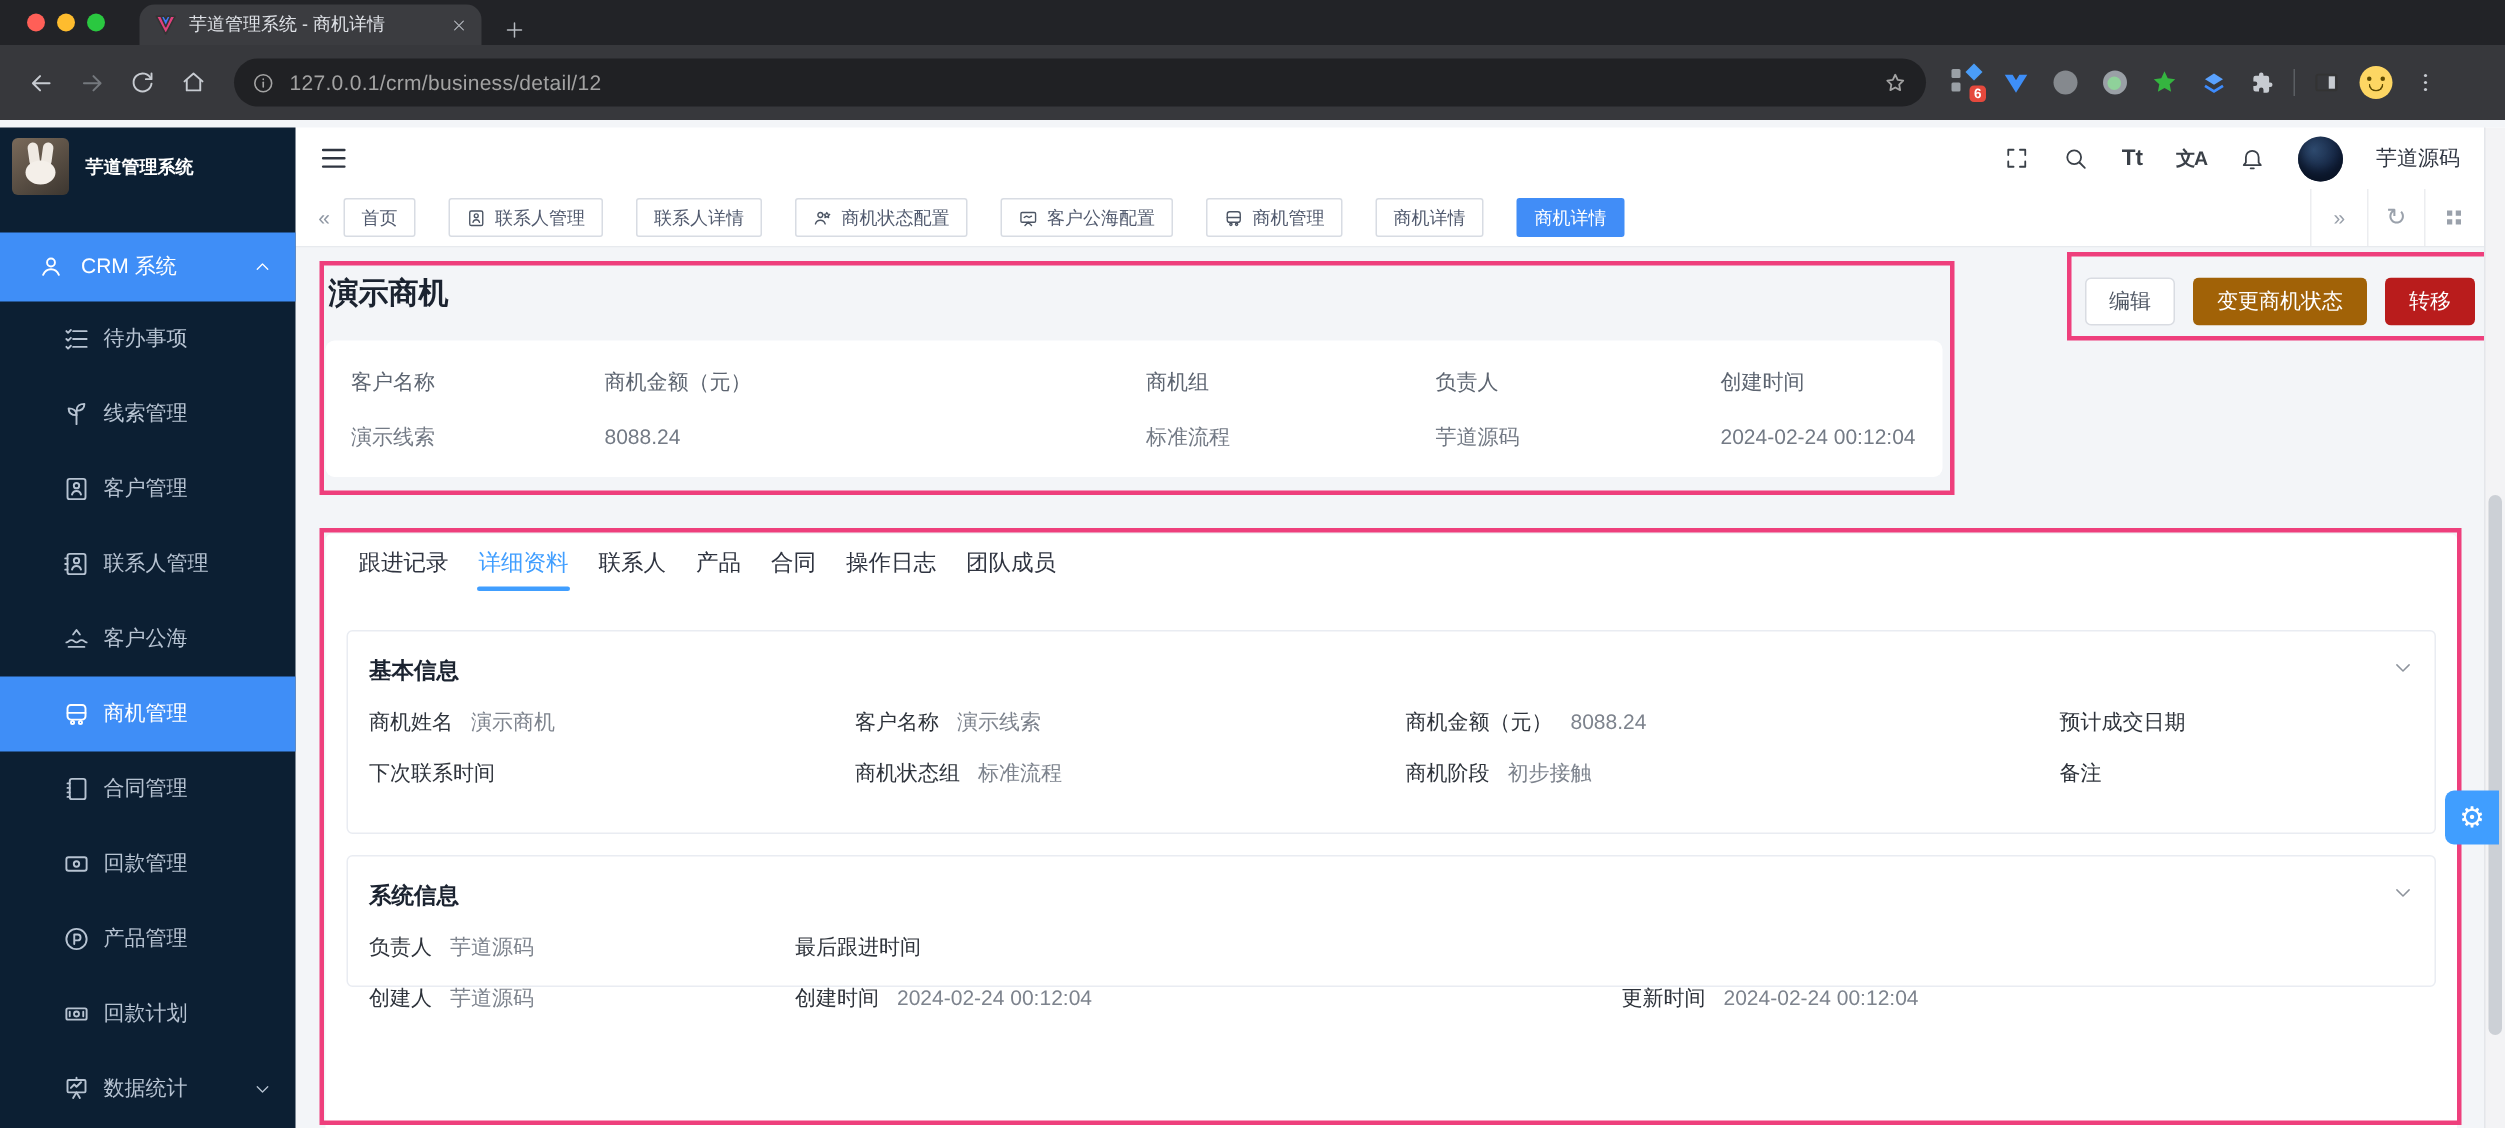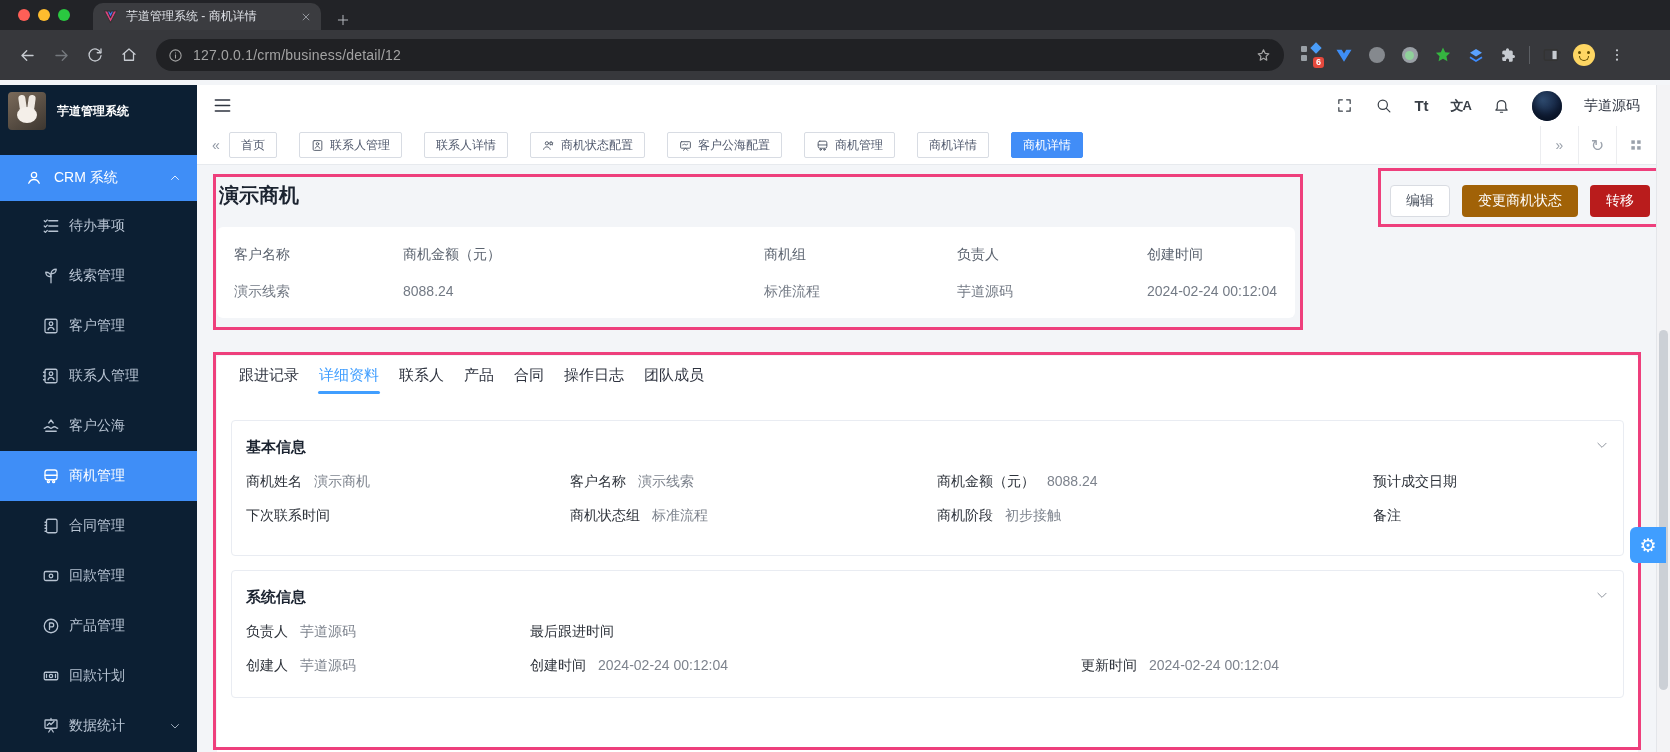--- a/index.html
+++ b/index.html
@@ -82,21 +82,21 @@
   .sum-col .k{color:#5c6470}
   .sum-col .v{color:#737a85}
 
   .tabs-card{position:absolute;left:20px;top:191px;width:1421px;height:396px;background:#fff;border-radius:4px 4px 0 0}
   .tabbar{display:flex;height:38px;padding-left:12px}
   .tab{padding:0 10px;font-size:15px;color:#2f3440;height:100%;display:flex;align-items:center;position:relative;cursor:pointer}
   .tab.active{color:#409eff}
   .tab.active::after{content:"";position:absolute;left:9px;right:9px;bottom:0;height:3px;background:#409eff;border-radius:2px}
   .sec-card{position:absolute;left:14px;width:1393px;background:#fff;border:1px solid #e9ecf2;border-radius:4px;padding:0 14px}
   #card-basic{top:64px;height:136px}
-  #card-system{top:214px;height:128px}
+  #card-system{top:214px;height:88px}
   .sec-head{display:flex;padding-top:17px}
   .sec-title{font-size:15px;font-weight:bold;color:#1b2330}
   .sec-chevron{margin-left:auto;color:#8d939c;cursor:pointer}
   .kv-row{display:grid;margin-top:16px}
   .kv-row.basic{grid-template-columns:324px 367px 436px 1fr}
   .kv-row.sys{grid-template-columns:284px 551px 1fr}
   .kv{display:flex;gap:12px;font-size:14px;white-space:nowrap}
   .kv .k{color:#2e333b}
   .kv .v{color:#7d838d}
 

